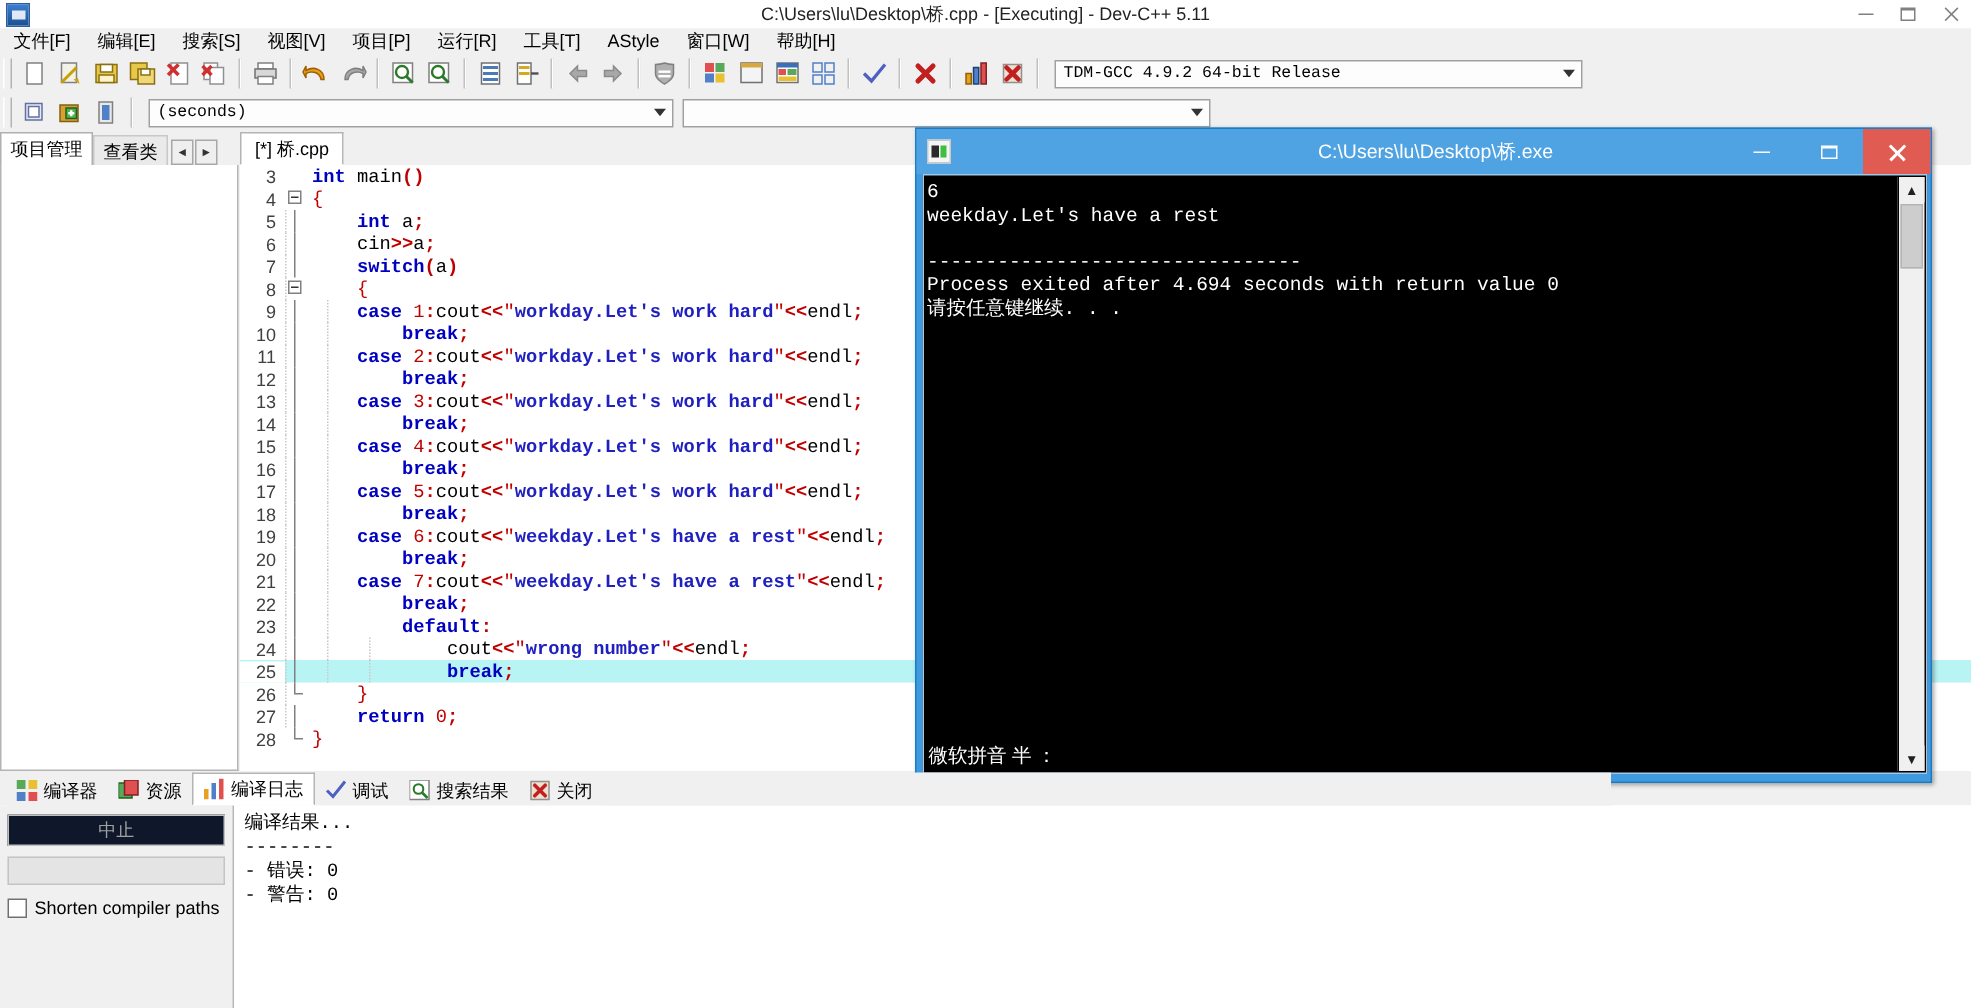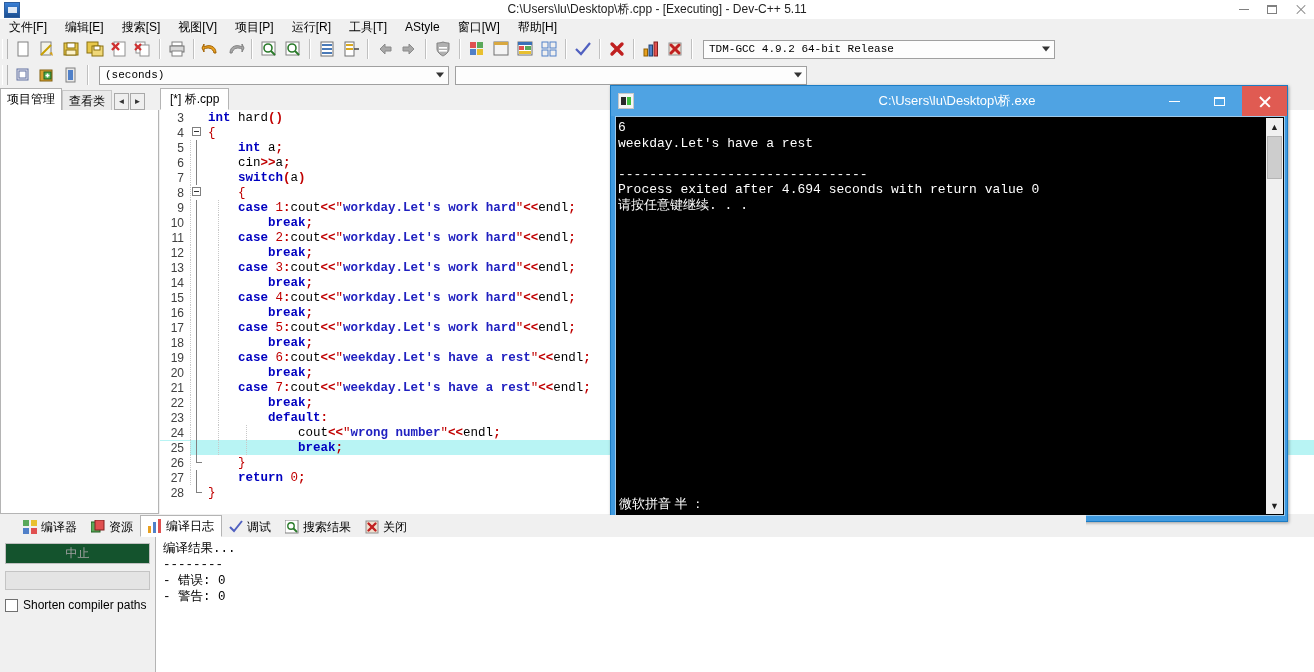--- a/index.html
+++ b/index.html
@@ -191,21 +191,21 @@
     border-left: 1px dotted #c8c8c8;
   }
   .k  { color: #0000c0; font-weight: bold; }                      
   .n  { color: #c00000; }                      
   .p  { color: #c00000; font-weight: bold; }   
   .id { color: #000000; }
   .br { color: #c00000; }                      
 
   
   .bottomtabs {
-    position: absolute; left: 16px; top: 515px; width: 1070px; height: 22px;
+    position: absolute; left: 4px; top: 515px; width: 1070px; height: 22px;
     background: #f0f0f0; display: flex; align-items: flex-end;
     border-bottom: 1px solid #b4b4b4;
   }
   .btab {
     height: 20px; display: flex; align-items: center; gap: 4px;
     padding: 0 7px; box-sizing: border-box; font-size: 12px;
     background: #f0f0f0; white-space: nowrap;
   }
   .btab.active {
     height: 22px; background: #ffffff;
@@ -216,21 +216,21 @@
   
   .bottompanel {
     position: absolute; left: 0; top: 537px; width: 1314px; height: 135px;
     background: #ffffff; display: flex;
   }
   .bp-left {
     width: 155px; flex: 0 0 auto; padding: 6px 5px 0 5px; box-sizing: border-box;
     background: #f0f0f0;
   }
   .bp-btn {
-    width: 145px; height: 21px; background: #14532d; border: 1px solid #c0c0c0;
+    width: 145px; height: 21px; background: #0f172a; border: 1px solid #c0c0c0;
     display: flex; align-items: center; justify-content: center;
     color: #a0a0a0; font-size: 12px; box-sizing: border-box; margin-bottom: 7px;
   }
   .bp-progress {
     width: 145px; height: 19px; background: #e4e4e4; border: 1px solid #c4c4c4;
     box-sizing: border-box; margin-bottom: 8px;
   }
   .bp-check { display: flex; align-items: center; gap: 5px; font-size: 12px; }
   .cbox {
     width: 13px; height: 13px; border: 1px solid #707070; background: #fff;
@@ -600,21 +600,21 @@
     </div>
   </div>
   <div class="leftpanel"></div>
 
   <div class="edtabbar">
     <div class="edtab">[*] 桥.cpp</div>
   </div>
 
   <div class="editor">
     <div id="code-lines">
-        <div class="eline"><div class="gutter">3</div><div class="foldcol"></div><div class="codecol"><span class="k">int </span><span class="id">hard</span><span class="p">()</span></div></div>
+        <div class="eline"><div class="gutter">3</div><div class="foldcol"></div><div class="codecol"><span class="k">int </span><span class="id">main</span><span class="p">()</span></div></div>
         <div class="eline"><div class="gutter">4</div><div class="foldcol"><span class="fold-box"></span></div><div class="codecol"><span class="br">{</span></div></div>
         <div class="eline"><div class="gutter">5</div><div class="foldcol"><span class="fold-v"></span></div><div class="codecol"><span class="indent-guide" style="left: 30px;"></span><span class="id">    </span><span class="k">int </span><span class="id">a</span><span class="p">;</span></div></div>
         <div class="eline"><div class="gutter">6</div><div class="foldcol"><span class="fold-v"></span></div><div class="codecol"><span class="indent-guide" style="left: 30px;"></span><span class="id">    </span><span class="id">cin</span><span class="p">&gt;&gt;</span><span class="id">a</span><span class="p">;</span></div></div>
         <div class="eline"><div class="gutter">7</div><div class="foldcol"><span class="fold-v"></span></div><div class="codecol"><span class="indent-guide" style="left: 30px;"></span><span class="id">    </span><span class="k">switch</span><span class="p">(</span><span class="id">a</span><span class="p">)</span></div></div>
         <div class="eline"><div class="gutter">8</div><div class="foldcol"><span class="fold-box"></span></div><div class="codecol"><span class="indent-guide" style="left: 30px;"></span><span class="id">    </span><span class="br">{</span></div></div>
         <div class="eline"><div class="gutter">9</div><div class="foldcol"><span class="fold-v"></span></div><div class="codecol"><span class="indent-guide" style="left: 30px;"></span><span class="indent-guide" style="left: 58px;"></span><span class="id">    </span><span class="k">case </span><span class="n">1</span><span class="p">:</span><span class="id">cout</span><span class="p">&lt;&lt;</span><span style="color: rgb(192, 0, 0);"><span style="color: rgb(192, 0, 0);">"</span><span style="color: rgb(32, 32, 192); font-weight: bold;">workday.Let's work hard</span><span style="color: rgb(192, 0, 0);">"</span></span><span class="p">&lt;&lt;</span><span class="id">endl</span><span class="p">;</span></div></div>
         <div class="eline"><div class="gutter">10</div><div class="foldcol"><span class="fold-v"></span></div><div class="codecol"><span class="indent-guide" style="left: 30px;"></span><span class="indent-guide" style="left: 58px;"></span><span class="id">        </span><span class="k">break</span><span class="p">;</span></div></div>
         <div class="eline"><div class="gutter">11</div><div class="foldcol"><span class="fold-v"></span></div><div class="codecol"><span class="indent-guide" style="left: 30px;"></span><span class="indent-guide" style="left: 58px;"></span><span class="id">    </span><span class="k">case </span><span class="n">2</span><span class="p">:</span><span class="id">cout</span><span class="p">&lt;&lt;</span><span style="color: rgb(192, 0, 0);"><span style="color: rgb(192, 0, 0);">"</span><span style="color: rgb(32, 32, 192); font-weight: bold;">workday.Let's work hard</span><span style="color: rgb(192, 0, 0);">"</span></span><span class="p">&lt;&lt;</span><span class="id">endl</span><span class="p">;</span></div></div>
         <div class="eline"><div class="gutter">12</div><div class="foldcol"><span class="fold-v"></span></div><div class="codecol"><span class="indent-guide" style="left: 30px;"></span><span class="indent-guide" style="left: 58px;"></span><span class="id">        </span><span class="k">break</span><span class="p">;</span></div></div>
         <div class="eline"><div class="gutter">13</div><div class="foldcol"><span class="fold-v"></span></div><div class="codecol"><span class="indent-guide" style="left: 30px;"></span><span class="indent-guide" style="left: 58px;"></span><span class="id">    </span><span class="k">case </span><span class="n">3</span><span class="p">:</span><span class="id">cout</span><span class="p">&lt;&lt;</span><span style="color: rgb(192, 0, 0);"><span style="color: rgb(192, 0, 0);">"</span><span style="color: rgb(32, 32, 192); font-weight: bold;">workday.Let's work hard</span><span style="color: rgb(192, 0, 0);">"</span></span><span class="p">&lt;&lt;</span><span class="id">endl</span><span class="p">;</span></div></div>

